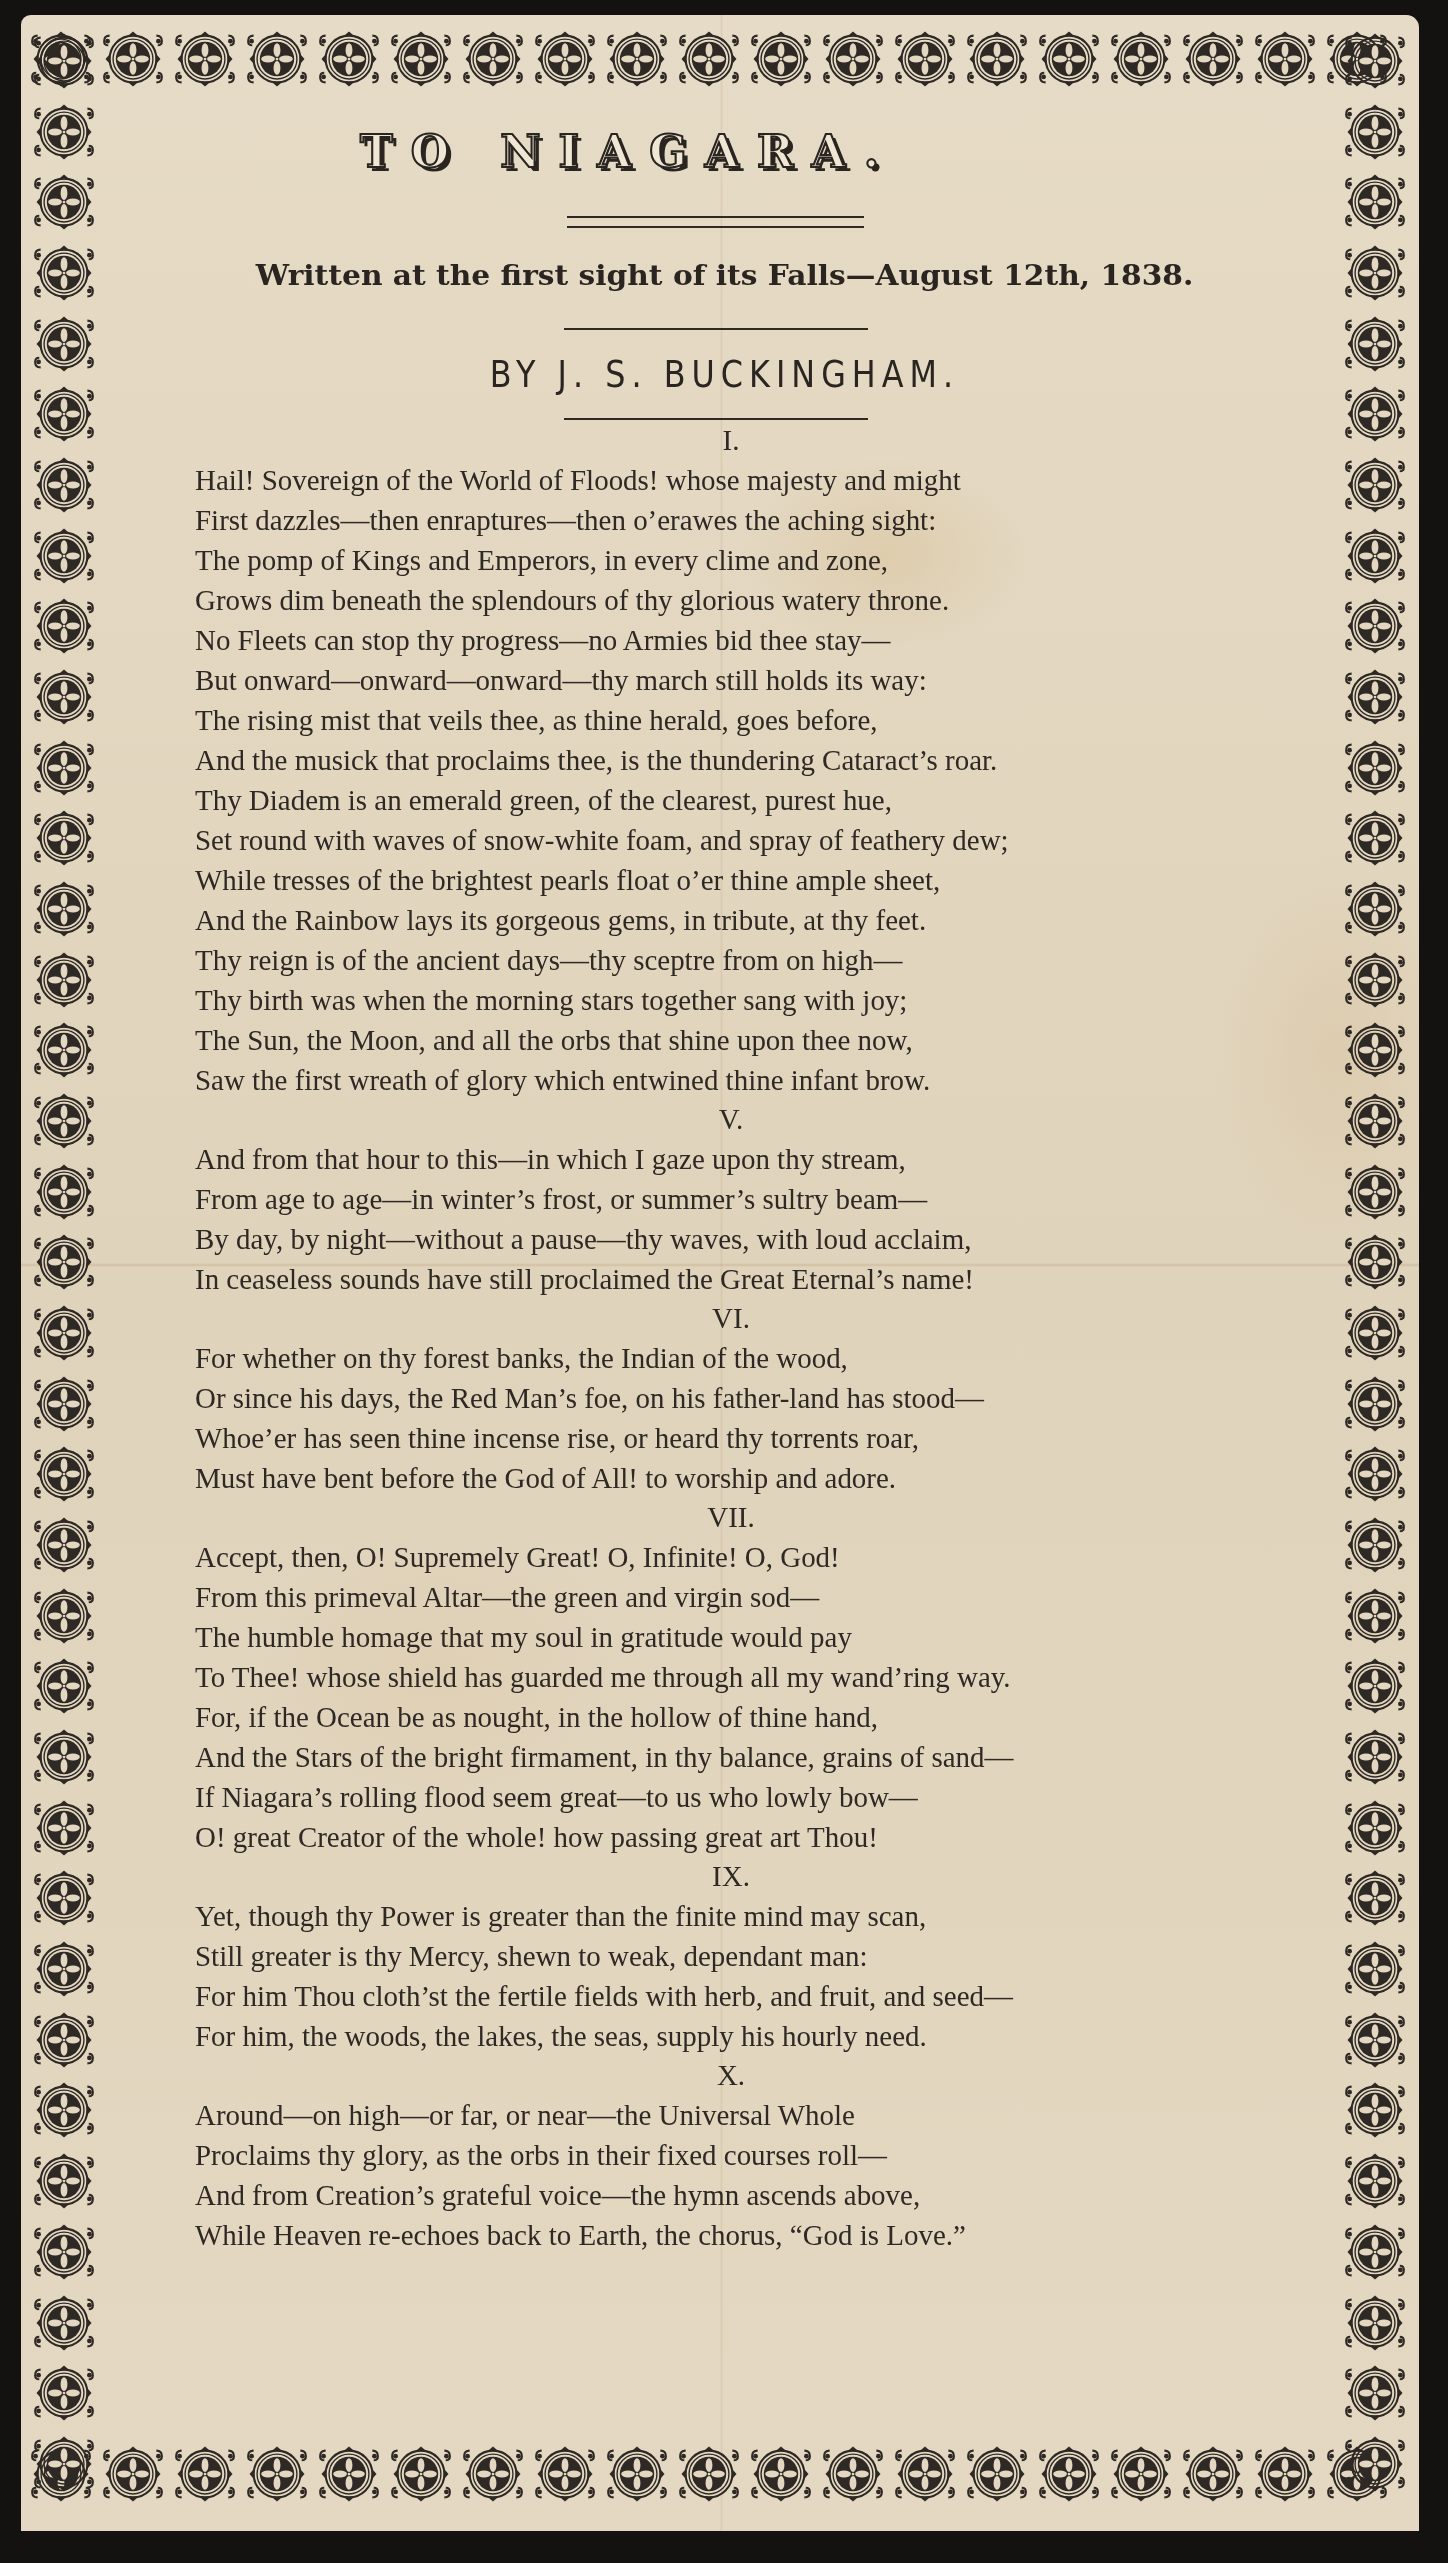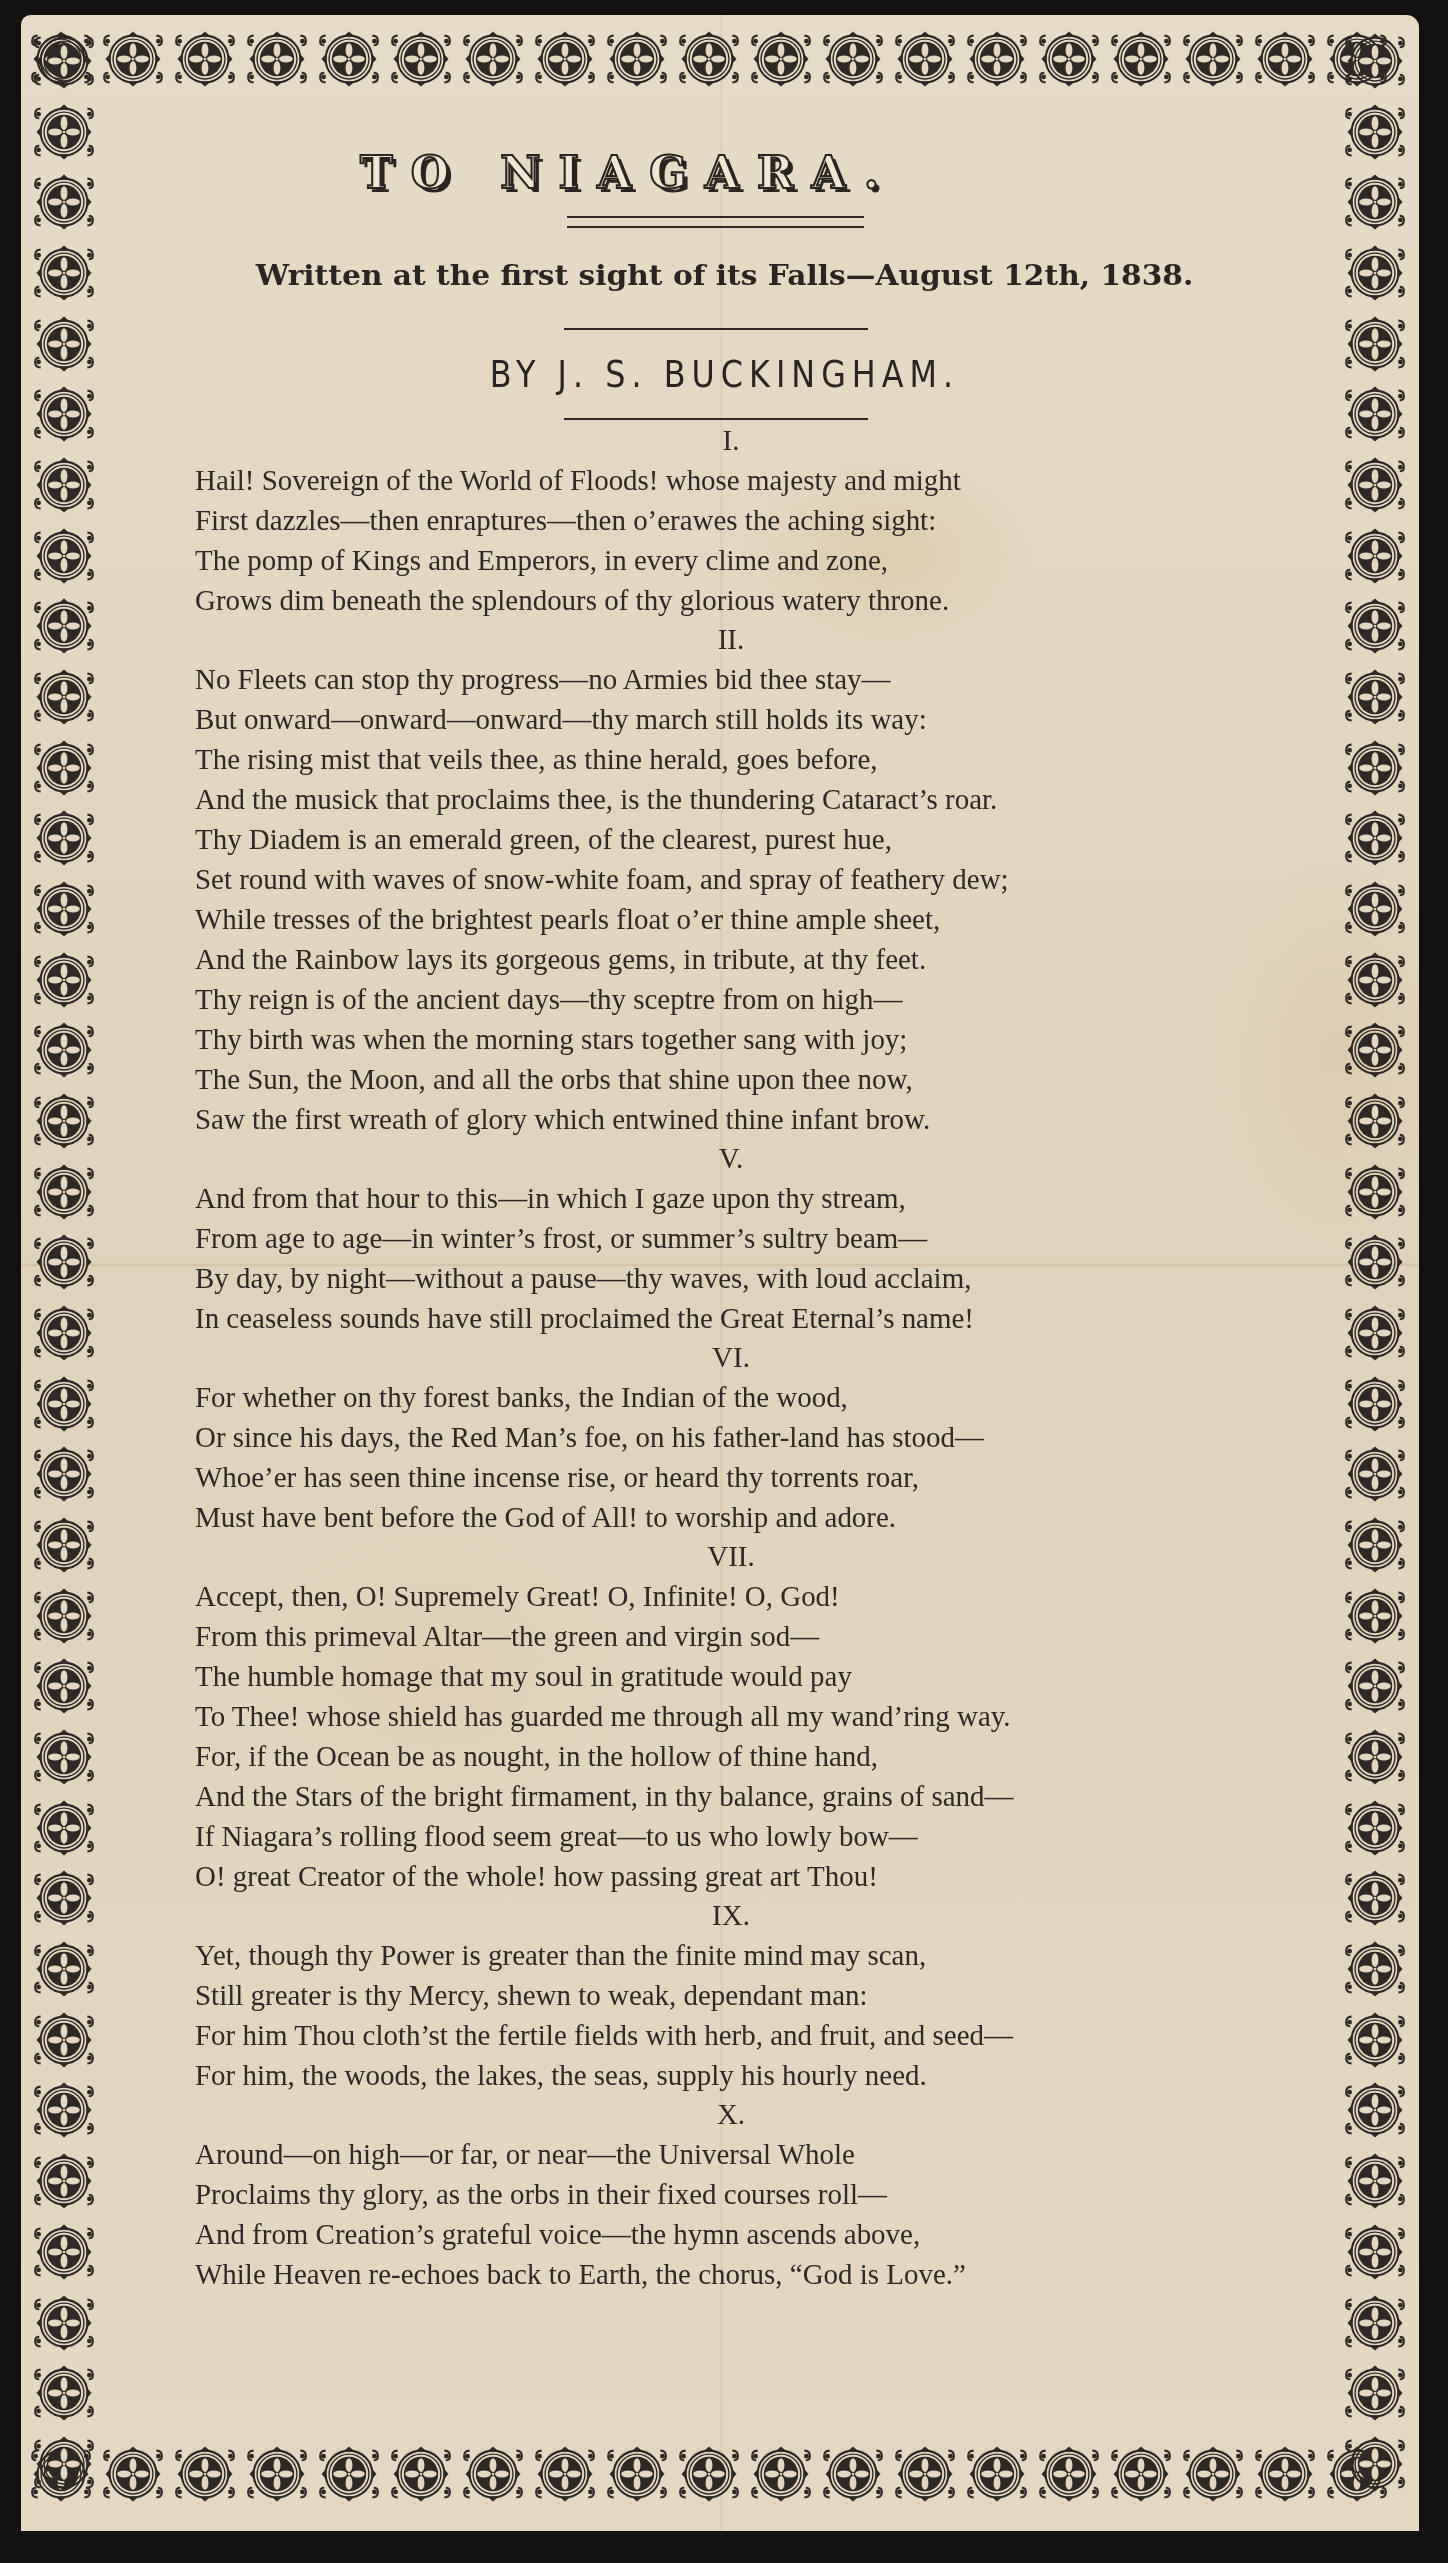--- a/index.html
+++ b/index.html
@@ -31,21 +31,20 @@
   .medallion { width:66px; height:66px; flex:0 0 auto; }
   .medallion svg { width:66px; height:66px; display:block; }
 
   .content { position:absolute; left:0; top:0; width:1449px; }
   .title {
     position:absolute; top:126px; left:0; width:1257px; text-align:center;
     font-family:"DejaVu Serif", serif; font-weight:bold; font-size:44px; letter-spacing:18px;
     color:#efe6d3;
     -webkit-text-stroke:2.1px #2a2520;
     text-shadow:4.1px 4.1px 0 #2a2520;
-    margin-top:21px;
   }
   .rule-double { position:absolute; left:567px; width:297px; top:216px; height:12.4px; border-top:2.8px solid #2e2924; border-bottom:2.8px solid #2e2924; box-sizing:border-box; }
   .subtitle {
     position:absolute; top:259px; left:0; width:1449px; text-align:center;
     font-family:"DejaVu Serif", serif; font-weight:bold; font-size:28px; color:#2a2520;
     transform:scaleX(1.06);
   }
   .rule1 { position:absolute; left:555px; width:93px; top:328px; border-top:2.8px solid #2e2924; width:304px; left:564px; }
   .byline {
     position:absolute; top:353px; left:0; width:1449px; text-align:center;
@@ -3437,21 +3436,20 @@
 
   <div class="poem">
     <div class="stanza">
       <div class="numeral">I.</div>
       <div class="line">Hail! Sovereign of the World of Floods! whose majesty and might</div>
       <div class="line">First dazzles—then enraptures—then o’erawes the aching sight:</div>
       <div class="line">The pomp of Kings and Emperors, in every clime and zone,</div>
       <div class="line">Grows dim beneath the splendours of thy glorious watery throne.</div>
     </div>
     <div class="stanza">
-      <div class="numeral">II.</div>
       <div class="line">No Fleets can stop thy progress—no Armies bid thee stay—</div>
       <div class="line">But onward—onward—onward—thy march still holds its way:</div>
       <div class="line">The rising mist that veils thee, as thine herald, goes before,</div>
       <div class="line">And the musick that proclaims thee, is the thundering Cataract’s roar.</div>
     </div>
     <div class="stanza">
       <div class="line">Thy Diadem is an emerald green, of the clearest, purest hue,</div>
       <div class="line">Set round with waves of snow-white foam, and spray of feathery dew;</div>
       <div class="line">While tresses of the brightest pearls float o’er thine ample sheet,</div>
       <div class="line">And the Rainbow lays its gorgeous gems, in tribute, at thy feet.</div>

